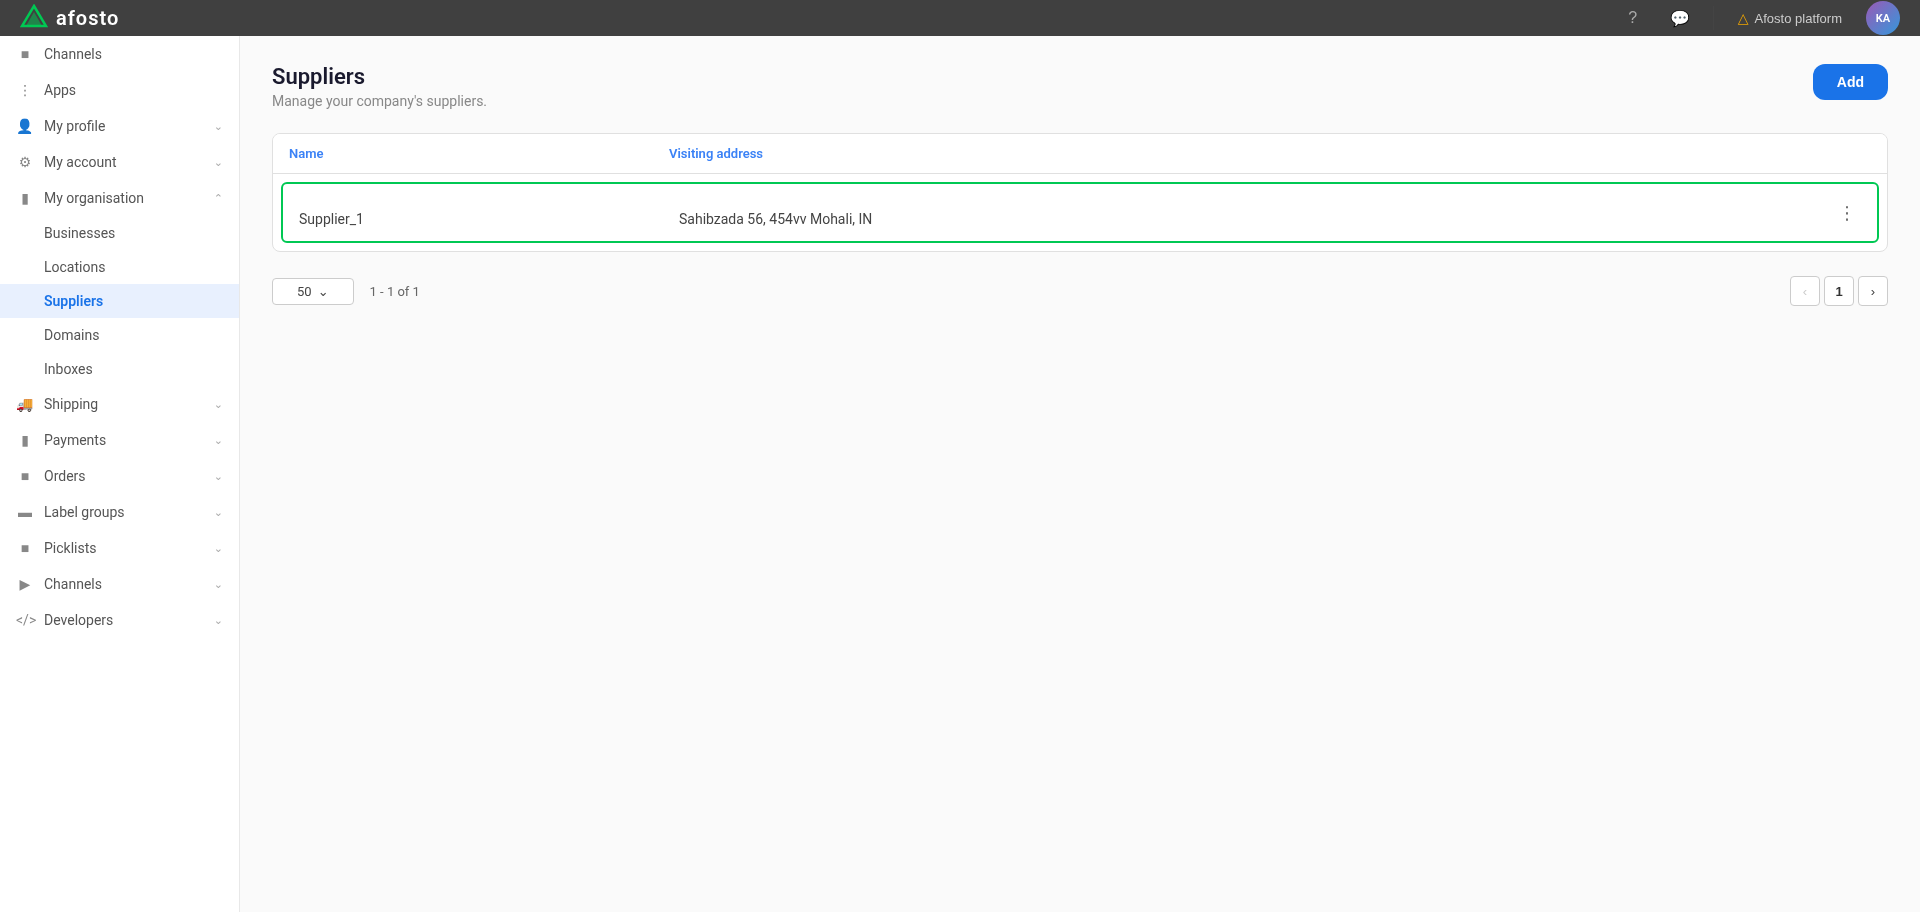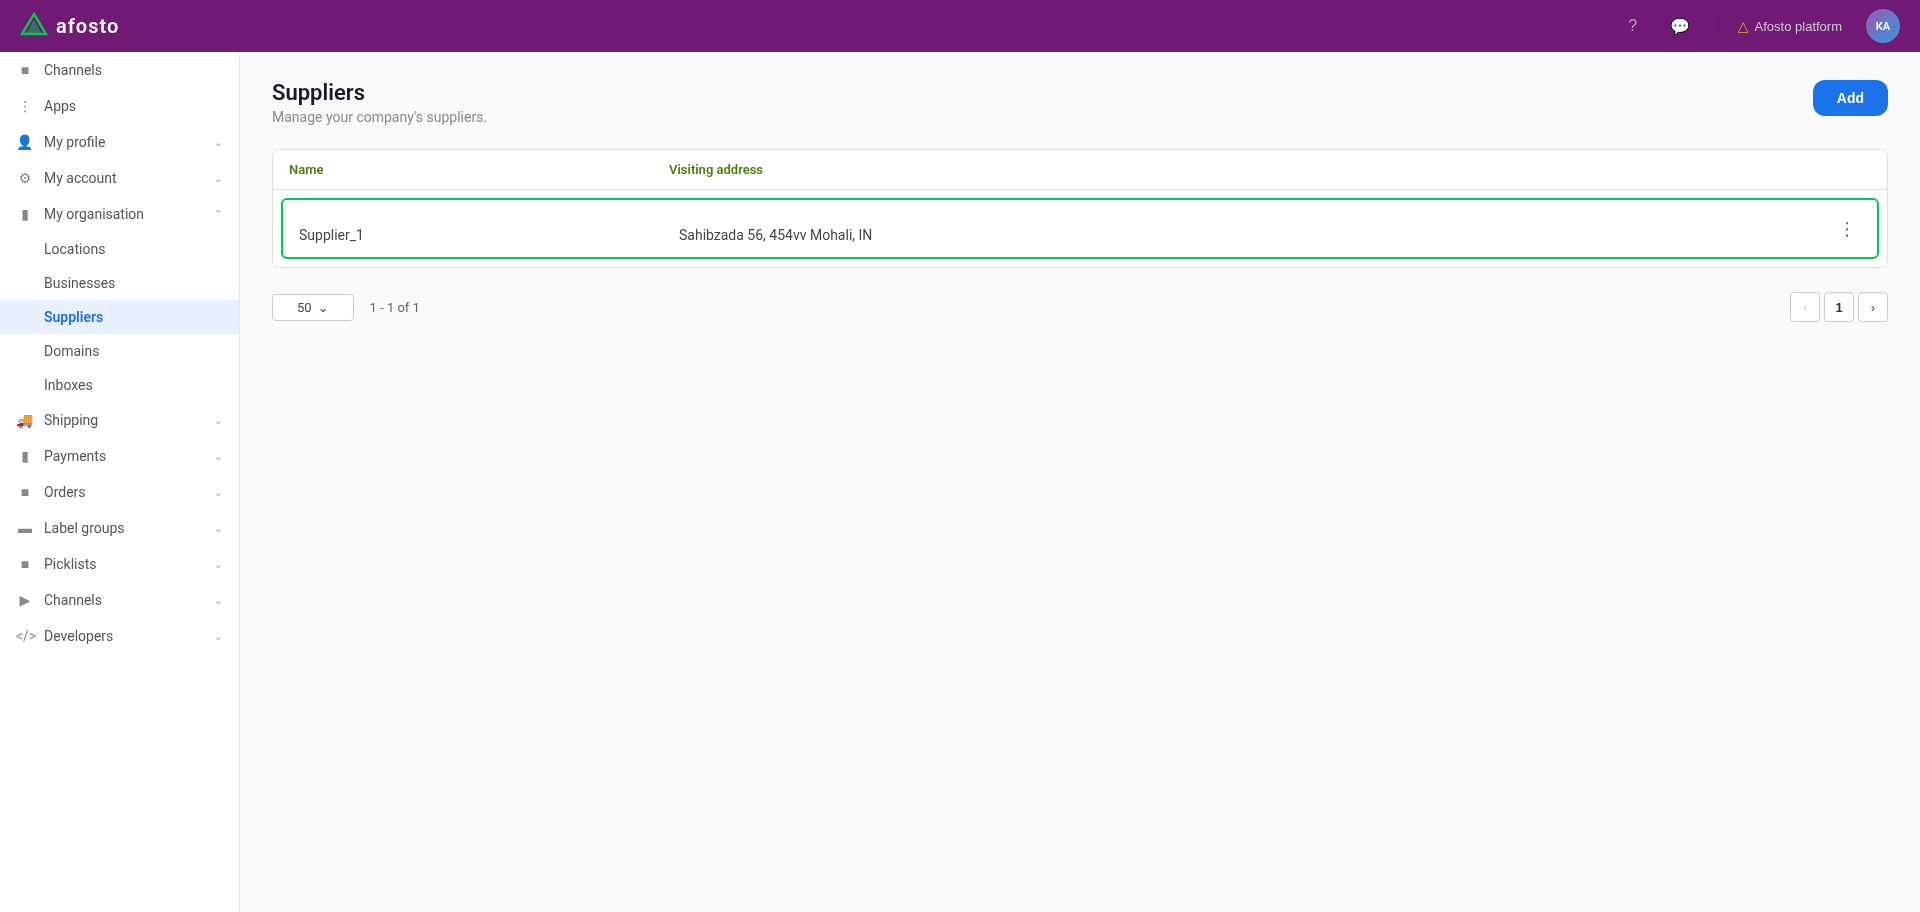--- a/index.html
+++ b/index.html
@@ -1,21 +1,21 @@
 <!DOCTYPE html>
 <html><head>
   <meta charset="utf-8">
   <style>
     * { box-sizing: border-box; margin: 0; padding: 0; }
     body { font-family: -apple-system, BlinkMacSystemFont, 'Segoe UI', Roboto, sans-serif; background: #f5f5f5; display: flex; flex-direction: column; height: 100vh; overflow: hidden; }
 
     
     .top-nav {
-      background: #701a75;
-      height: 52px;
+      background: #404040;
+      height: 36px;
       display: flex;
       align-items: center;
       padding: 0 20px;
       justify-content: space-between;
       flex-shrink: 0;
     }
     .top-nav-logo {
       display: flex;
       align-items: center;
       gap: 8px;
@@ -177,21 +177,21 @@
     }
     .table-header-row {
       display: flex;
       padding: 12px 16px;
       border-bottom: 1px solid #e0e0e0;
       background: white;
     }
     .table-header-cell {
       font-size: 13px;
       font-weight: 600;
-      color: #4d7c0f;
+      color: #3b82f6;
     }
     .col-name { flex: 0 0 380px; }
     .col-address { flex: 1; }
     .col-actions { flex: 0 0 40px; }
 
     .table-row {
       display: flex;
       align-items: center;
       padding: 14px 16px;
       border: 2px solid #00c853;
@@ -318,24 +318,24 @@
       <span class="item-icon">⚙</span>
       <span>My account</span>
       <span class="chevron">⌄</span>
     </div>
     <div class="sidebar-item">
       <span class="item-icon">▮</span>
       <span>My organisation</span>
       <span class="chevron">⌃</span>
     </div>
     <div class="sidebar-sub-item">
+      <span>Businesses</span>
+    </div>
+    <div class="sidebar-sub-item">
       <span>Locations</span>
-    </div>
-    <div class="sidebar-sub-item">
-      <span>Businesses</span>
     </div>
     <div class="sidebar-sub-item active">
       <span>Suppliers</span>
     </div>
     <div class="sidebar-sub-item">
       <span>Domains</span>
     </div>
     <div class="sidebar-sub-item">
       <span>Inboxes</span>
     </div>

